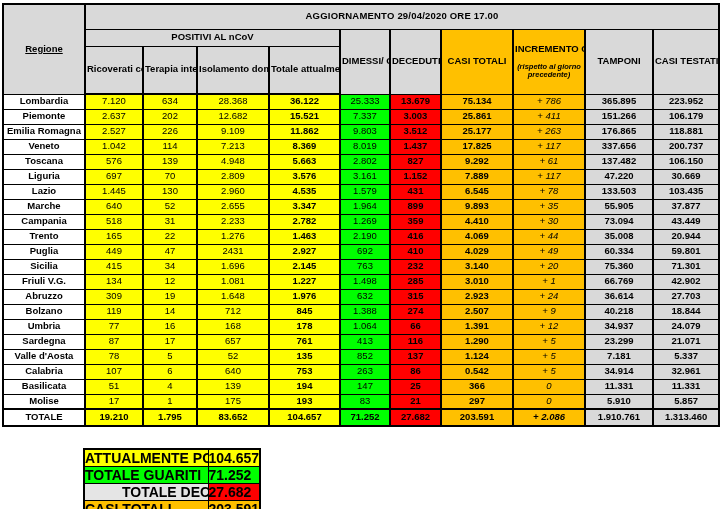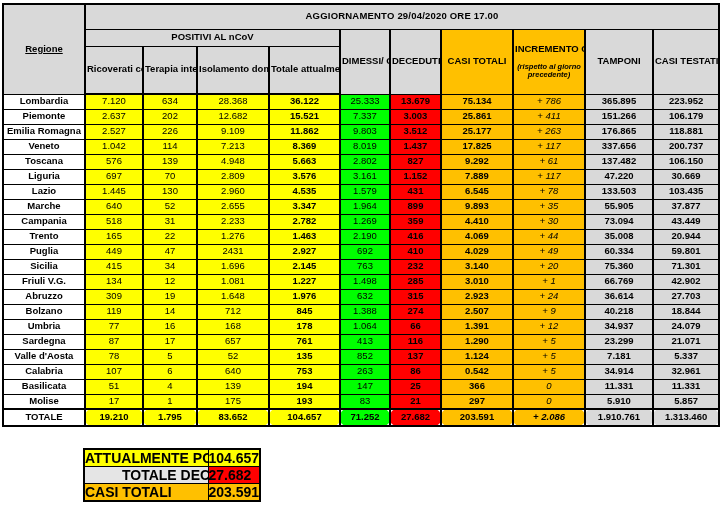--- a/index.html
+++ b/index.html
@@ -29,21 +29,21 @@
   .wrap { white-space: normal; }
   .title-cell { font-size: 11.5px; height: 25px; border-bottom-width: 2px; letter-spacing: .2px; }
   .regione-h { font-size: 10px; text-decoration: underline; }
   .group-cell { height: 17px; }
   .h-row3 th { height: 48px; border-bottom-width: 2px; }
   .orange-h { background: var(--orange, #FFC000); }
   .incr-note { font-size: 7.5px; font-style: italic; font-weight: bold; line-height: 1.1; margin-top: 8px; white-space: normal; }
 
   .main-table tbody tr { height: 15px; }
   .main-table tbody tr.total-tr { height: 17px; }
-  .total-tr td { font-weight: bold; border-top-width: 2px; border-radius: 7px; }
+  .total-tr td { font-weight: bold; border-top-width: 2px; }
 
   .c-name { background: #FFFFFF; font-weight: bold; }
   .c-yel  { background: var(--yellow, #FFFF00); }
   .c-tot  { background: var(--yellow, #FFFF00); font-weight: bold; }
   .c-grn  { background: var(--green, #00FF00); font-weight: normal; }
   .c-red  { background: var(--red, #FF0000); font-weight: bold; }
   .c-org  { background: var(--orange, #FFC000); font-weight: bold; }
   .c-inc  { background: var(--orange, #FFC000); font-style: italic; }
   .c-gry  { background: var(--header_grey, #D9D9D9); font-weight: bold; }
 
@@ -391,20 +391,24 @@
     </tbody>
 </table>
 
 <table class="summary-table">
   <tbody>
       <tr>
         <td class="s-label" style="background: rgb(255, 255, 0);">ATTUALMENTE POSITIVI</td>
         <td class="s-value" style="background: rgb(255, 255, 0);">104.657</td>
       </tr>
       <tr>
+        <td class="s-label" style="background: rgb(0, 255, 0);">TOTALE GUARITI</td>
+        <td class="s-value" style="background: rgb(0, 255, 0);">71.252</td>
+      </tr>
+      <tr>
         <td class="s-label" style="background: #e5e5e5; padding-left: 37px;">TOTALE DECEDUTI</td>
         <td class="s-value" style="background: rgb(255, 0, 0);">27.682</td>
       </tr>
       <tr>
         <td class="s-label" style="background: rgb(255, 192, 0);">CASI TOTALI</td>
         <td class="s-value" style="background: rgb(255, 192, 0);">203.591</td>
       </tr>
     </tbody>
 </table>
 

